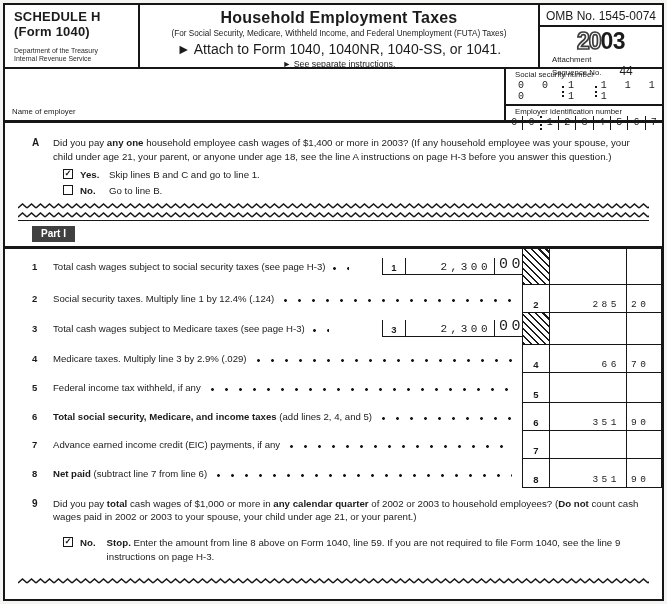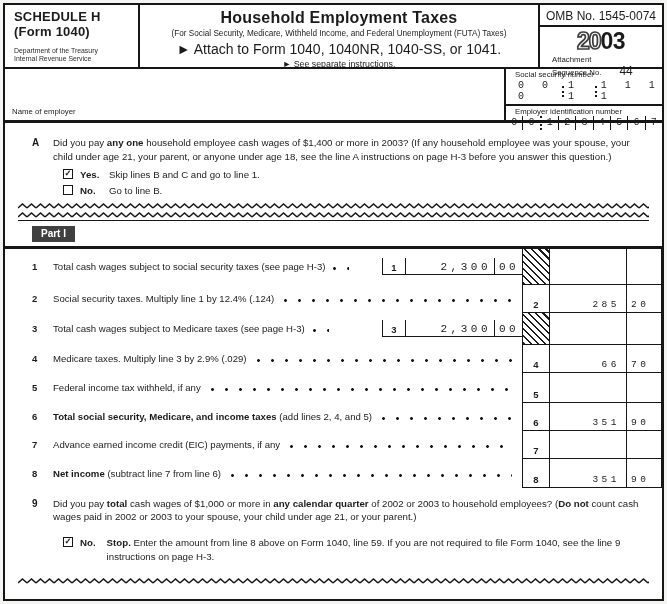--- a/index.html
+++ b/index.html
@@ -85,21 +85,21 @@
   .t-cents { width:36px; flex:none; border-left:1.8px solid #161616; border-right:1.8px solid #161616;
              padding:0 0 2px 4px; font-family:"Liberation Mono", monospace; font-size:9.5px; letter-spacing:3.5px; }
   .ibox { display:flex; align-items:flex-end; margin-left:auto; height:17px;
           border-bottom:1.8px solid #161616; }
   .ib-no { width:24px; border-left:1.8px solid #161616; border-right:1.8px solid #161616;
            height:100%; display:flex; align-items:flex-end; justify-content:center;
            font-weight:bold; font-size:9.5px; padding-bottom:1px; }
   .ib-amt { width:88px; text-align:right; font-family:"Liberation Mono", monospace; font-size:11px;
             letter-spacing:3.5px; padding:0 3px 1px 0; }
   .ib-cents { width:28px; border-left:1.8px solid #161616; height:100%; display:flex; align-items:flex-end;
-              font-family:"Liberation Mono", monospace; font-size:11px; letter-spacing:3.5px; padding:0 0 1px 4px; }
+              font-family:"Liberation Mono", monospace; font-size:15px; letter-spacing:3.5px; padding:0 0 1px 4px; }
 
   
   .q9-block { display:flex; padding:9px 22px 0 27px; font-size:9.7px; line-height:1.42; }
   .stop-row { display:flex; margin:12px 28px 0 58px; font-size:9.7px; line-height:1.4; }
   .stop-label { font-weight:bold; margin:0 11px 0 0; flex:none; }
   .stop-text { flex:1; }
   .footer-squig { margin:8px 13px 0; }
 </style>
 </head>
 <body>
@@ -282,21 +282,21 @@
         <span class="leader"></span>
       </div>
       <div class="t-num">7</div>
       <div class="t-amt"></div>
       <div class="t-cents"></div>
     </div>
 
     <div class="trow" style="height:29px">
       <div class="t-left">
         <span class="t-no">8</span>
-        <span class="t-lbl"><b>Net income</b><span> (subtract line 7 from line 6)</span></span>
+        <span class="t-lbl"><b>Net paid</b><span> (subtract line 7 from line 6)</span></span>
         <span class="leader"></span>
       </div>
       <div class="t-num">8</div>
       <div class="t-amt">351</div>
       <div class="t-cents">90</div>
     </div>
 
   </div>
 
   <div class="q9-block">

